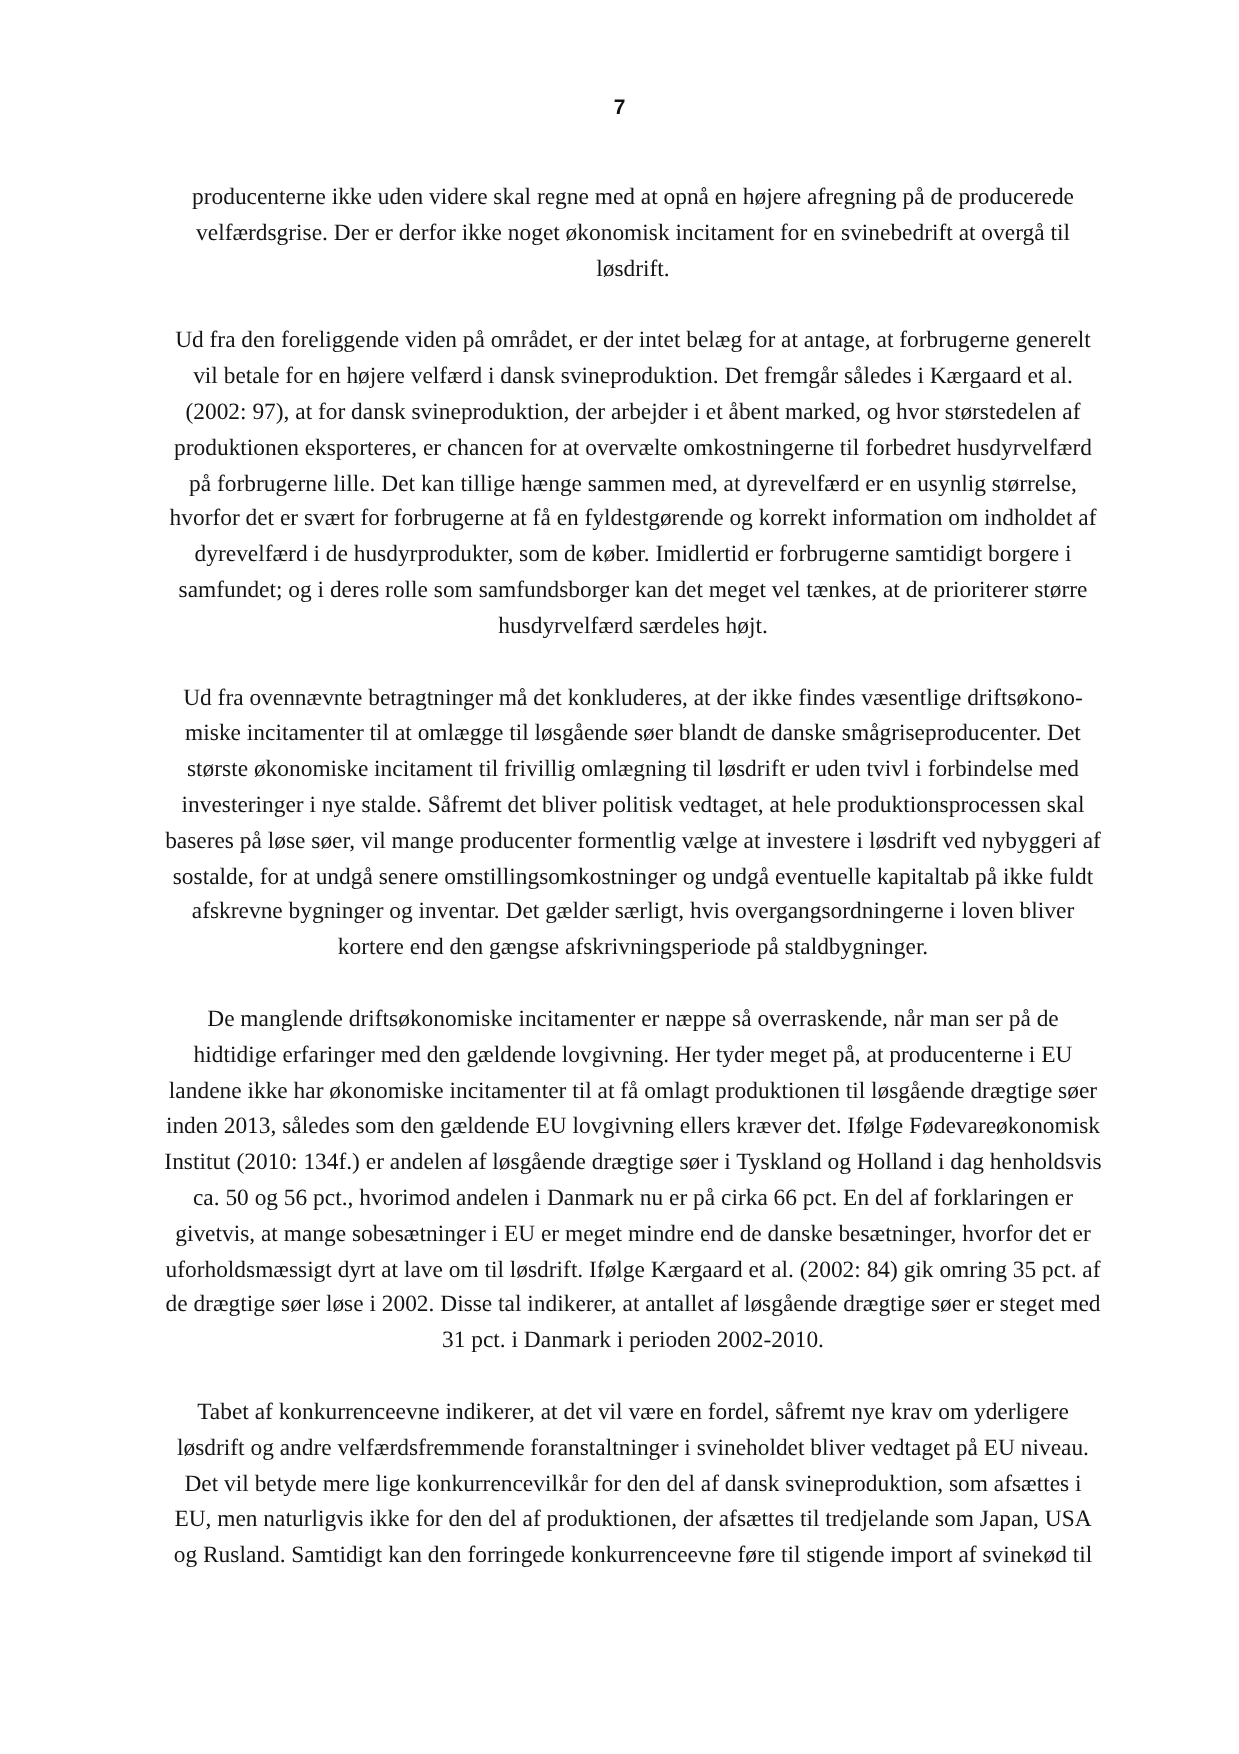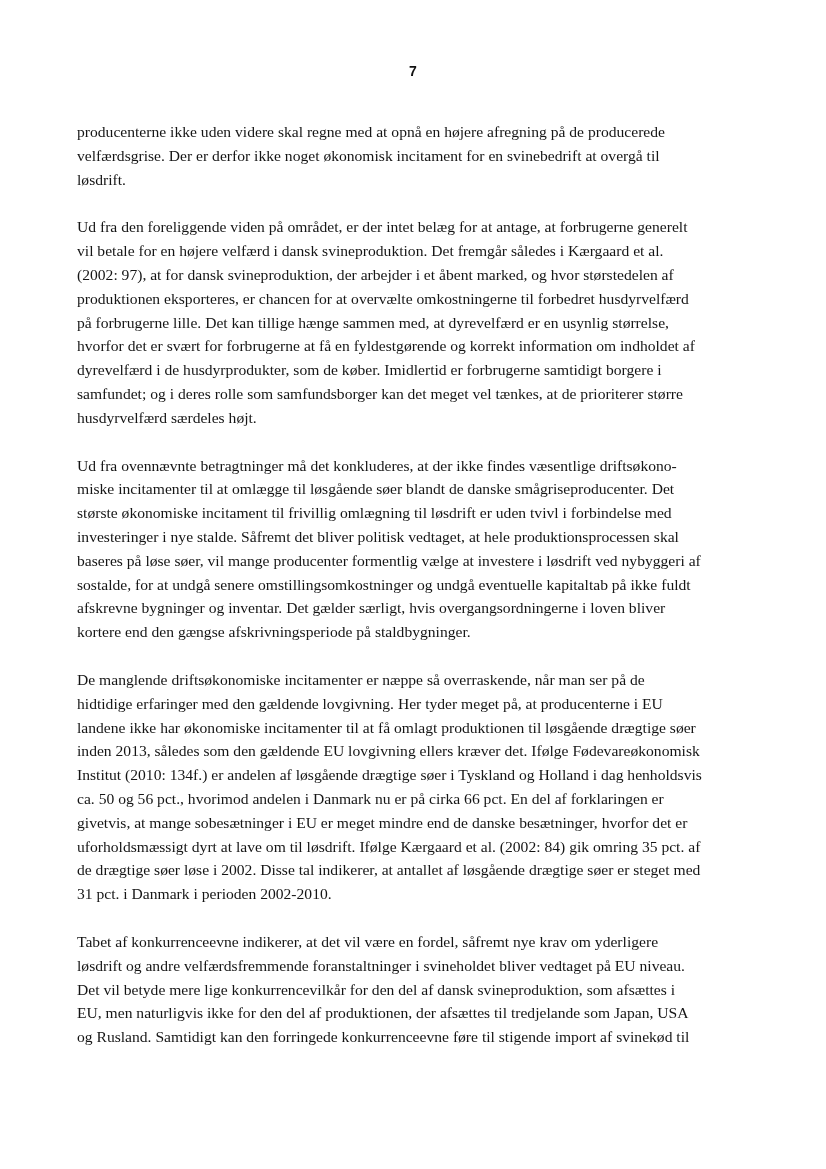--- a/index.html
+++ b/index.html
@@ -3,21 +3,21 @@
 <meta charset="utf-8">
 <style>
   html, body { margin: 0; padding: 0; background: #ffffff; }
   body { width: 826px; height: 1169px; position: relative; overflow: hidden; }
   .page-number {
     position: absolute; top: 63px; left: 0; width: 826px; text-align: center;
     font-family: "Liberation Sans", sans-serif; font-size: 14px; font-weight: bold; color: #111;
   }
   .body-text {
     position: absolute; left: 77px; top: 120px; width: 690px;
-    font-family: "Liberation Serif", serif; font-size: 15.6px; line-height: 23.8px; color: #151515;
+    font-family: "Liberation Serif", serif; font-size: 15.6px; line-height: 23.8px; color: #151515; text-align: center;
   }
   .para { margin: 0 0 24px 0; white-space: pre-line; }
 </style>
 </head>
 <body>
 
 <div>
   <div class="page-number">7</div>
   <div class="body-text">
     <p class="para">producenterne ikke uden videre skal regne med at opnå en højere afregning på de producerede

